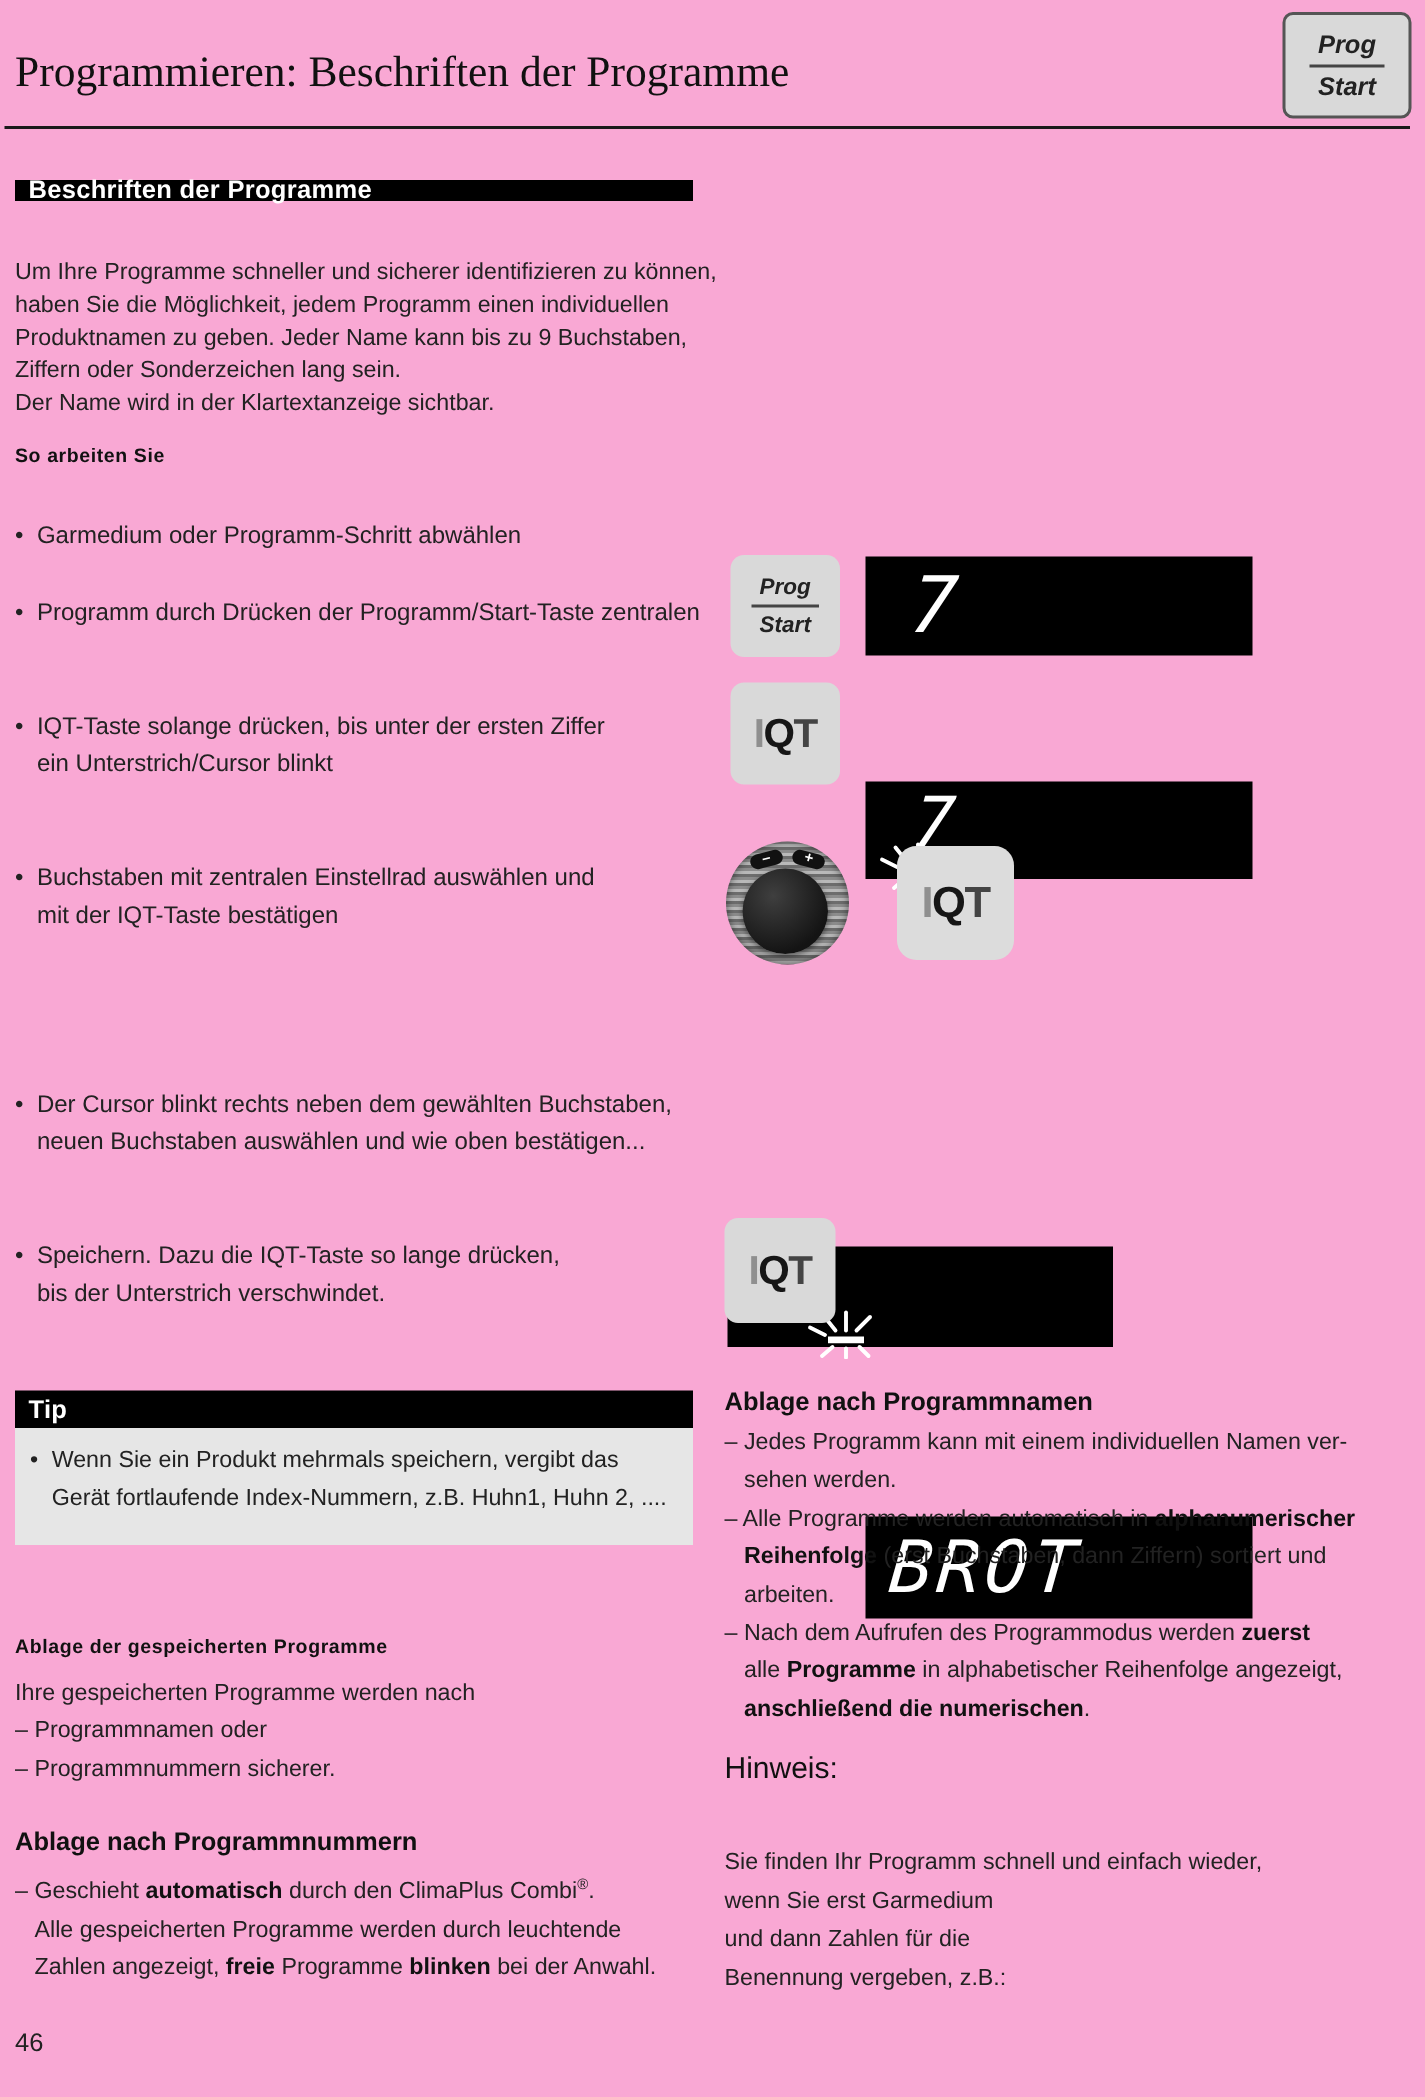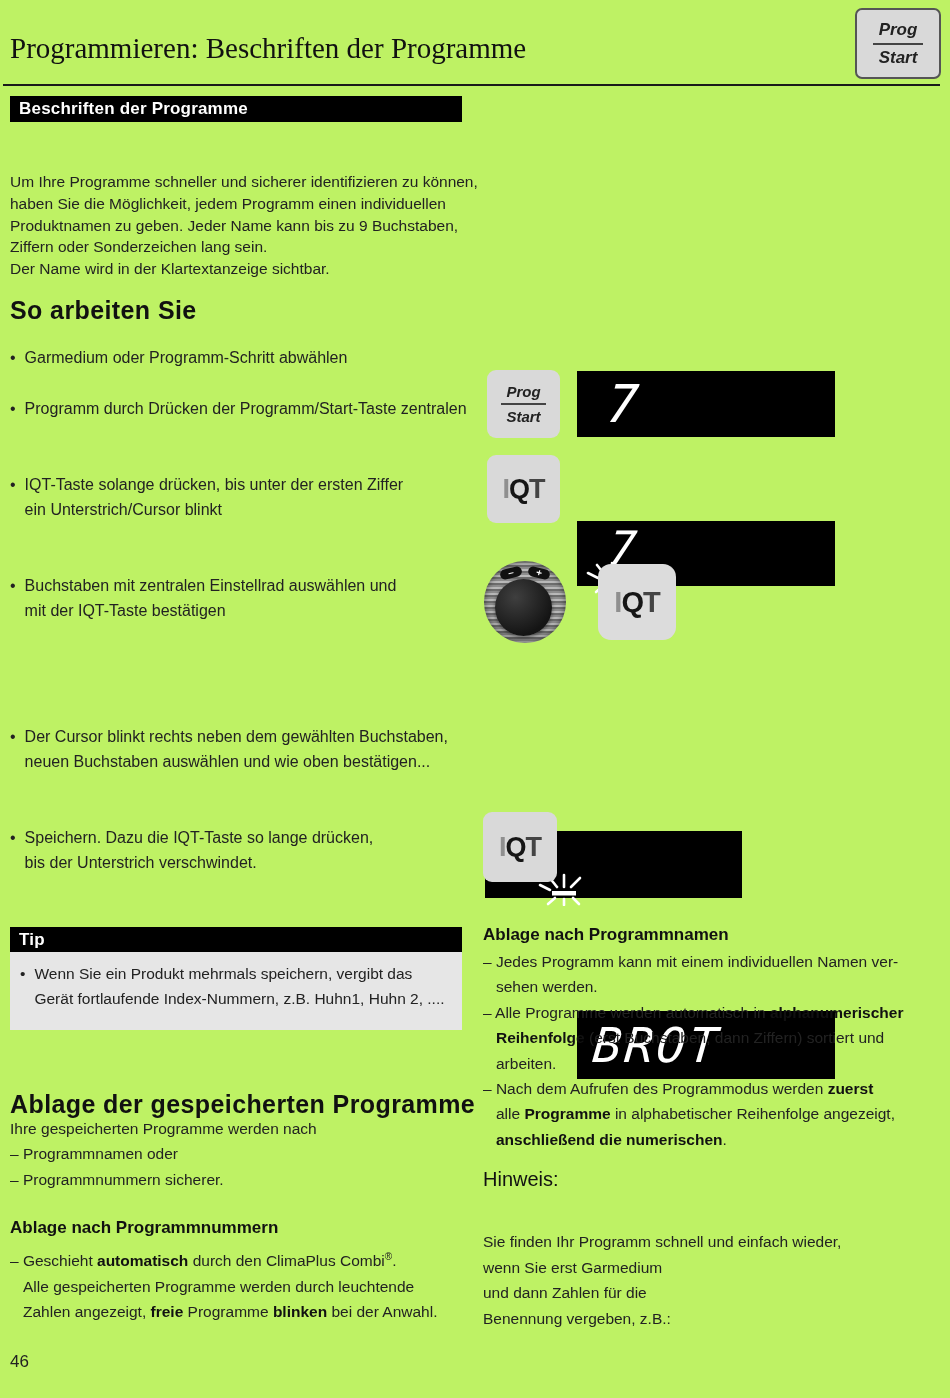--- a/index.html
+++ b/index.html
@@ -1,18 +1,18 @@
 <!DOCTYPE html>
 <html><head>
 <meta charset="utf-8">
 <style>
   * { margin:0; padding:0; box-sizing:border-box; }
   html,body { background:#fff; }
   .page {
-    position:relative; width:950px; height:1398px; background:#bef264;
+    position:relative; width:950px; height:1398px; background:#f9a8d4;
     font-family:"Liberation Sans", sans-serif; color:#1c1c1c; overflow:hidden;
   }
   .abs { position:absolute; }
   .prelines { white-space:pre-line; }
   .b { font-weight:bold; color:#111; }
 
   
   .doc-title { font-family:"Liberation Serif", serif; font-weight:normal; font-size:29px; color:#111; }
   .header-rule { background:#1a1a1a; height:2px; }
   .hw-key {
@@ -26,21 +26,21 @@
   .iqt-logo { font-weight:900; letter-spacing:-1px; font-size:27px; line-height:1; }
   .iqt-i { color:#8f8f8f; } .iqt-q { color:#161616; } .iqt-t { color:#444; }
 
   
   .black-bar {
     background:#000; color:#fff; font-weight:bold; font-size:17px;
     display:flex; align-items:center; padding-left:9px; letter-spacing:.2px;
   }
 
   .body-text { font-size:15.5px; line-height:21.8px; color:#222;margin-top:13px; }
-  .h-big { font-size:25px; font-weight:bold; color:#111; letter-spacing:.4px; }
+  .h-big { font-size:13px; font-weight:bold; color:#111; letter-spacing:.4px; }
   .h-med { font-size:17px; font-weight:bold; color:#111; }
 
   .bullet-row { display:flex; gap:9px; font-size:16px; line-height:24.5px; color:#222; }
   .bullet-dot { flex:0 0 auto; }
 
   
   .led { background:#000; overflow:visible; position:relative; }
   .seg {
     font-family:"DejaVu Sans Mono", monospace; color:#fff; font-style:italic;
     transform:skewX(-5deg); display:inline-block; line-height:1;
@@ -80,21 +80,21 @@
   <div class="abs doc-title" style="left:10px; top:32px;">Programmieren: Beschriften der Programme</div>
 
   <div class="abs hw-key bordered" style="left:855px; top:8px; width:86px; height:71px;">
     <div class="ps-label" style="font-size:17px;">Prog</div>
     <div class="ps-divider"></div>
     <div class="ps-label" style="font-size:17px;">Start</div>
   </div>
 
   <div class="abs header-rule" style="left:3px; top:84px; width:937px;"></div>
 
-  <div class="abs black-bar" style="left:10px; top:96px; width:452px; height:26px;">Beschriften der Programme</div>
+  <div class="abs black-bar" style="left:10px; top:120px; width:452px; height:14px;">Beschriften der Programme</div>
 
   <div class="abs body-text prelines" style="left:10px; top:158px; width:505px;">Um Ihre Programme schneller und sicherer identifizieren zu können,
 haben Sie die Möglichkeit, jedem Programm einen individuellen
 Produktnamen zu geben. Jeder Name kann bis zu 9 Buchstaben,
 Ziffern oder Sonderzeichen lang sein.
 Der Name wird in der Klartextanzeige sichtbar.</div>
 
   <div class="abs h-big" style="left:10px; top:296px;">So arbeiten Sie</div>
 
   <div class="abs bullet-row" style="left:10px; top:346px; width:470px;">

